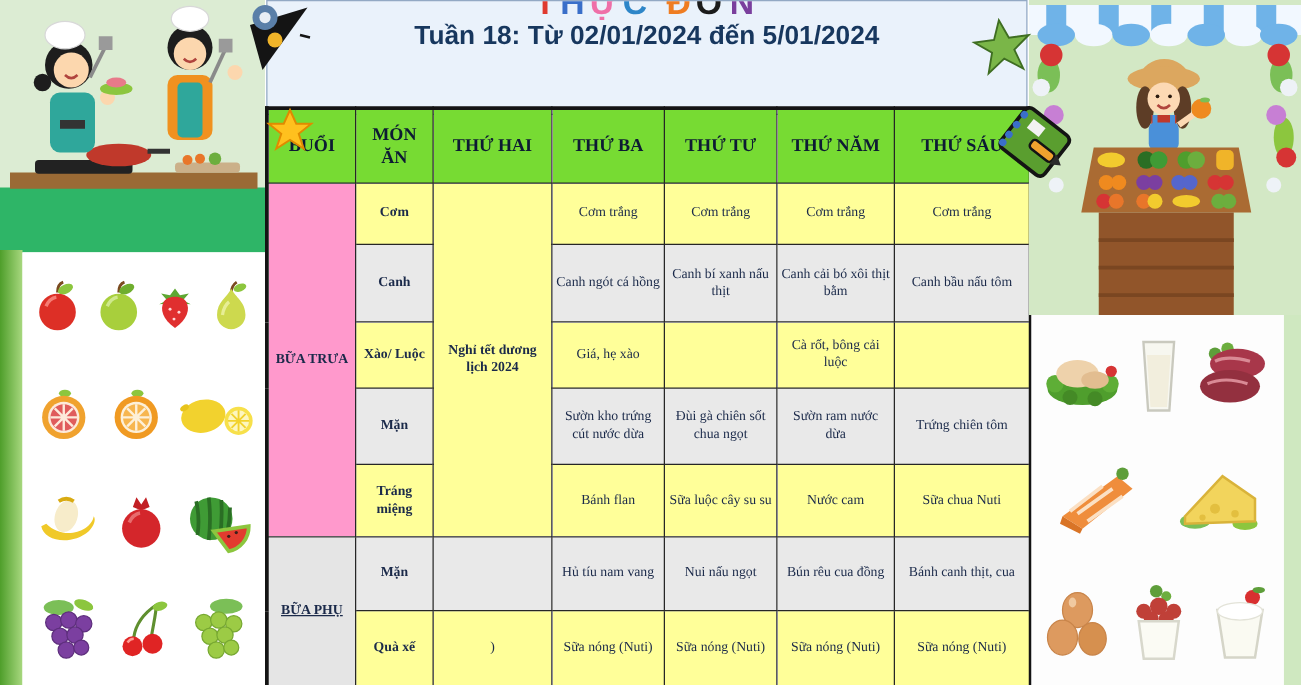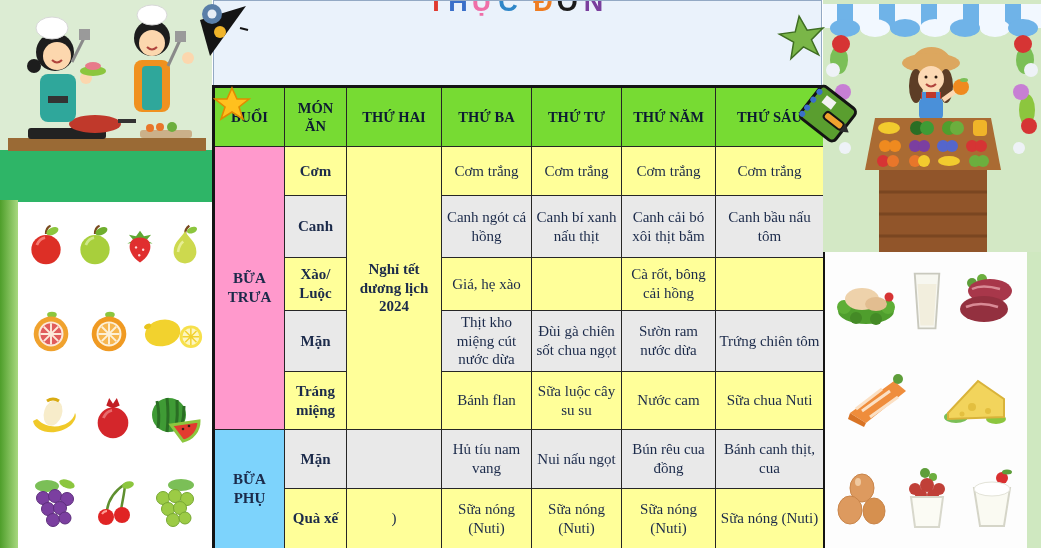--- a/index.html
+++ b/index.html
@@ -10,26 +10,26 @@
       background:#EAF2FB;border:1px solid #93a9c4;text-align:center;
       font-family:"Liberation Sans",sans-serif;font-weight:bold;color:#17375E;}
   .title-cut{height:15px;overflow:hidden;}
   .title-cut .letters{display:block;margin-top:-14px;font-size:27px;letter-spacing:4px;font-weight:bold;}
   .month-line{font-size:21px;line-height:26px;margin-top:3px;}
   .week-line{font-size:21px;line-height:26px;}
   
   table.menu{position:absolute;left:212px;top:85px;border-collapse:collapse;table-layout:fixed;
       width:611px;}
   table.menu td{border:1.6px solid #262626;text-align:center;vertical-align:middle;
-      padding:1px 3px;font-size:15px;color:#1b2a4a;line-height:1.25;overflow:hidden;}
+      padding:1px 3px;font-size:11px;color:#1b2a4a;line-height:1.25;overflow:hidden;}
   table.menu{border:3px solid #141414;}
   tr.hdr td{background:#77DB33;font-weight:bold;font-size:14.5px;color:#0d1b33;}
   td.sec{font-weight:bold;font-size:16px;color:#14244a;}
   td.lunch{background:#FF99CC;}
-  td.snack{background:#7dd3fc;}
+  td.snack{background:#e5e5e5;text-decoration:underline;}
   td.dish{font-weight:bold;font-size:15px;color:#111;}
   td.y{background:#FFFF99;}
   td.g{background:#E9E9E9;}
   td.mon-note{font-weight:bold;font-size:13px;vertical-align:top;padding-top:50px;color:#12213f;margin-top:10px;}
   
   .scene{position:absolute;display:block;}
   .left-strip{position:absolute;left:0;top:200px;width:18px;height:348px;
       background:linear-gradient(to right,#4e9e2a,#a8d87f);}
   .right-strip{position:absolute;left:1027px;top:252px;width:14px;height:296px;background:#cfe8c0;}
   .fruit-grid{position:absolute;left:18px;top:202px;width:194px;height:346px;background:#fff;
@@ -187,20 +187,21 @@
             <circle cx="38" cy="42" r="6"></circle>
         </g>
       </svg>
     </div>
   </div>
 
   <div class="header-box">
     <div class="title-cut">
       <span class="letters"><span style="color: rgb(224, 58, 47);">T</span><span style="color: rgb(58, 111, 201);">H</span><span style="color: rgb(239, 111, 168);">Ự</span><span style="color: rgb(46, 134, 200);">C</span><span style="color: rgb(0, 0, 0);"> </span><span style="color: rgb(239, 125, 34);">Đ</span><span style="color: rgb(27, 27, 27);">Ơ</span><span style="color: rgb(122, 63, 157);">N</span></span>
     </div>
+    <div class="week-line">Tuần 18:  Từ 02/01/2024  đến 5/01/2024</div>
   </div>
 
   <svg class="icon-abs" style="left:196px;top:0" width="58" height="62" viewBox="0 0 58 62">
     <polygon points="4,20 50,6 14,56" fill="#141414"></polygon>
     <circle cx="16" cy="14" r="10" fill="#5a7fa8"></circle>
       <circle cx="16" cy="14" r="4.5" fill="#e8eef5"></circle>
     <circle cx="24" cy="32" r="6" fill="#f0b429"></circle>
     <line x1="44" y1="28" x2="52" y2="30" stroke="#141414" stroke-width="2"></line>
   </svg>
 
@@ -258,26 +259,26 @@
       <td class="dish g">Canh</td>
       <td class="g">Canh ngót cá hồng</td>
       <td class="g">Canh  bí xanh nấu thịt</td>
       <td class="g">Canh cải bó xôi thịt bằm</td>
       <td class="g">Canh  bầu nấu tôm</td>
     </tr>
     <tr style="height:53px">
       <td class="dish y">Xào/ Luộc</td>
       <td class="y">Giá,  hẹ xào</td>
       <td class="y"></td>
-      <td class="y">Cà rốt, bông cải hồng</td>
+      <td class="y">Cà rốt, bông cải luộc</td>
       <td class="y"></td>
     </tr>
     <tr style="height:61px">
       <td class="dish g">Mặn</td>
-      <td class="g">Thịt kho miệng cút nước dừa</td>
+      <td class="g">Sườn kho trứng cút nước dừa</td>
       <td class="g">Đùi gà chiên sốt chua ngọt</td>
       <td class="g">Sườn ram  nước dừa</td>
       <td class="g">Trứng chiên tôm</td>
     </tr>
     <tr style="height:58px">
       <td class="dish y">Tráng miệng</td>
       <td class="y">Bánh flan</td>
       <td class="y">Sữa luộc cây su su</td>
       <td class="y">Nước cam</td>
       <td class="y">Sữa chua Nuti</td>

